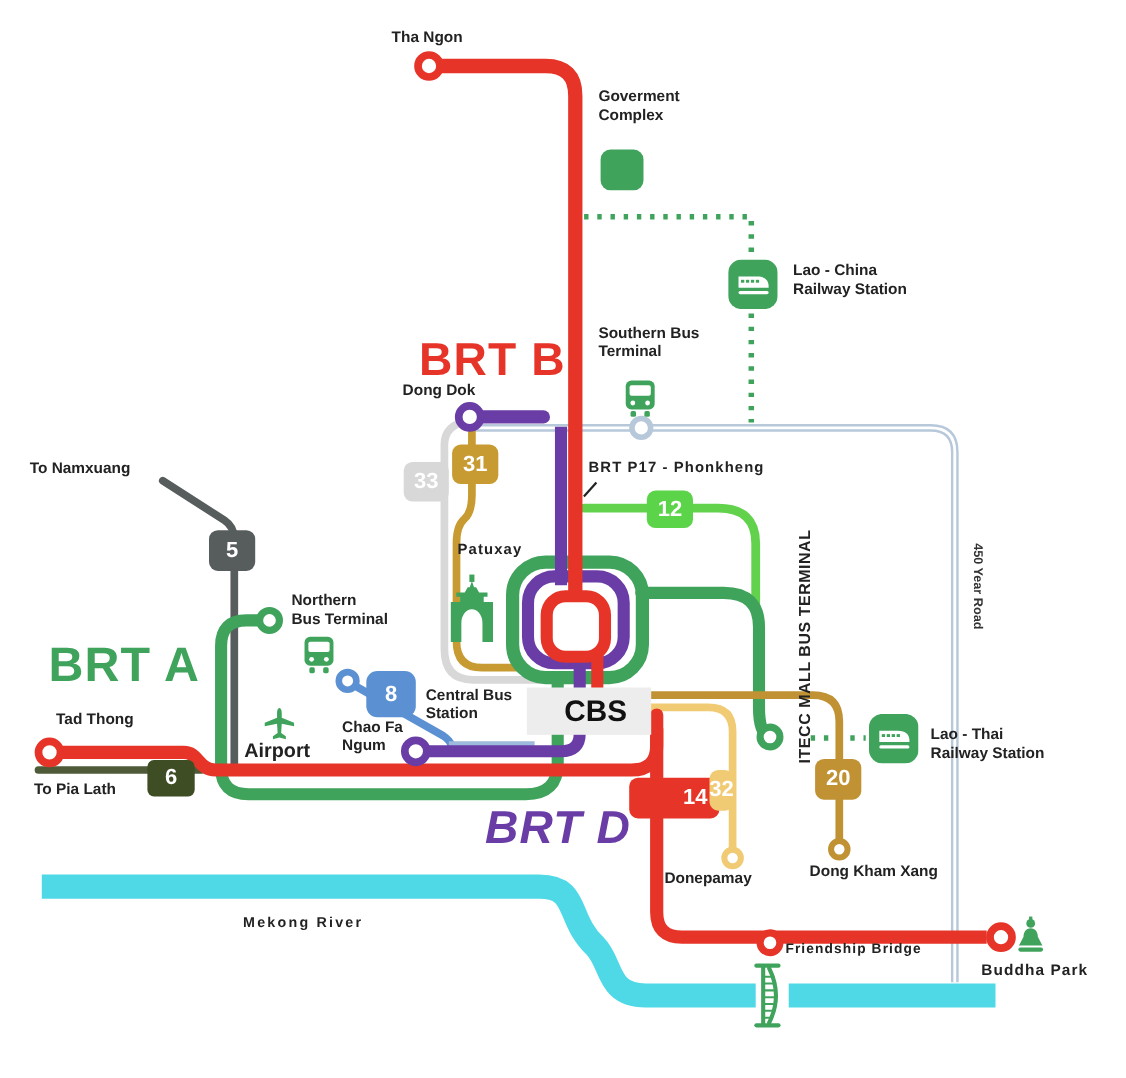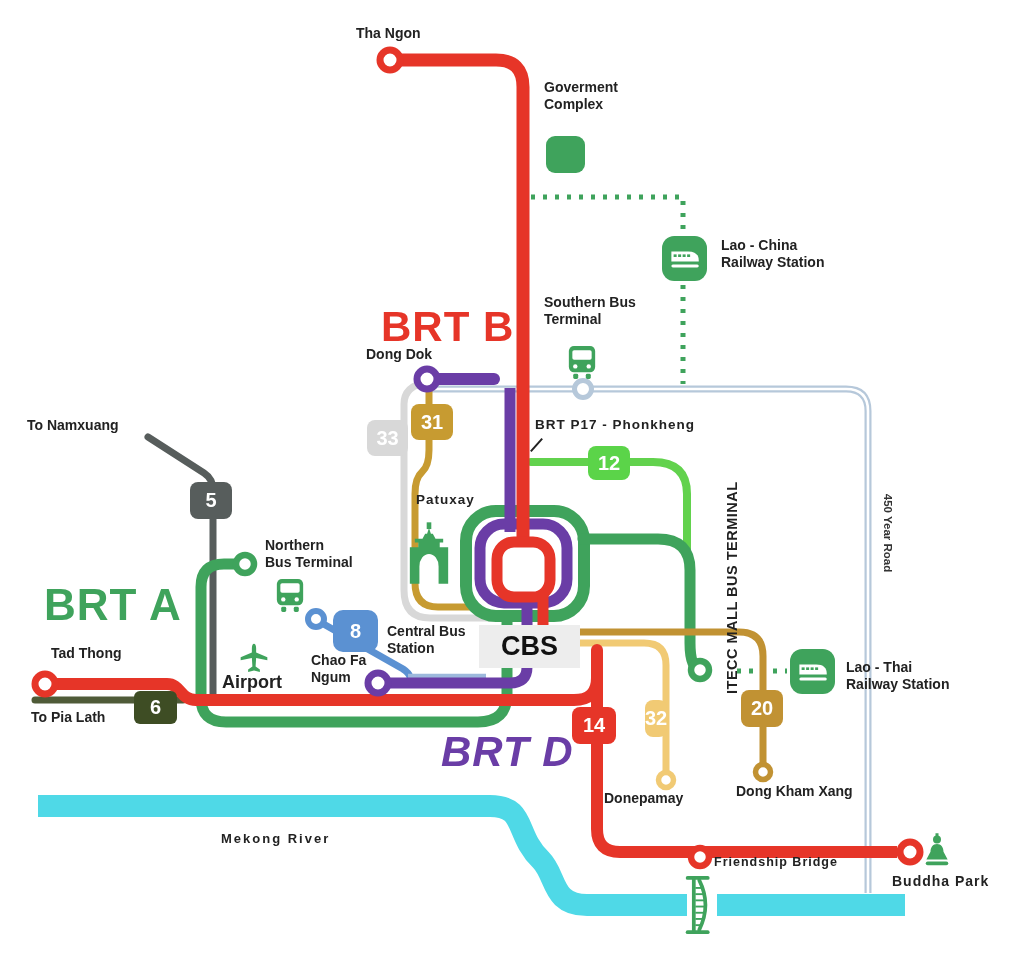--- a/index.html
+++ b/index.html
@@ -7,21 +7,21 @@
        font-family:"Liberation Sans", sans-serif;color:#222;}
   .map svg.lines{position:absolute;left:0;top:0;}
   .lbl{position:absolute;font-weight:bold;color:#222;line-height:1.22;white-space:nowrap;}
   .lbl-17{font-size:14px;}
   .lbl-14{font-size:14px;}
   .small-bold{font-size:13px;letter-spacing:1px;font-weight:bold;}
   .brt{position:absolute;font-size:42px;font-weight:bold;letter-spacing:1px;white-space:nowrap;}
   .badge{position:absolute;display:flex;align-items:center;justify-content:center;
          color:#fff;font-weight:bold;font-size:20px;border-radius:8px;}
   .cbs-box{position:absolute;background:var(--cbs-bg);display:flex;align-items:center;
-           justify-content:center;font-weight:bold;font-size:27px;color:#111;}
+           justify-content:center;font-weight:bold;font-size:27px;color:#111;padding-left:12px;}
   .vtext{position:absolute;font-weight:bold;text-align:center;white-space:nowrap;}
   .icon{position:absolute;}
   .slash{position:absolute;width:17px;height:0;border-top:2.5px solid #222;transform:rotate(-48deg);}
 </style>
 </head>
 <body>
 
 <div class="map">
 
   <svg class="lines" width="1024" height="980" viewBox="0 0 1024 980">
@@ -87,21 +87,21 @@
   <div class="cbs-box" style="left:479px;top:625px;width:101px;height:43px;">
     <span>CBS</span>
   </div>
 
   <div class="badge" style="left:367px;top:420px;width:41px;height:36px;background:var(--gray-line);">33</div>
   <div class="badge" style="left:411px;top:404px;width:42px;height:36px;background:var(--gold);">31</div>
   <div class="badge" style="left:190px;top:482px;width:42px;height:37px;background:var(--dark-gray);">5</div>
   <div class="badge" style="left:134px;top:691px;width:43px;height:33px;background:var(--olive-badge);border-radius:6px;">6</div>
   <div class="badge" style="left:333px;top:610px;width:45px;height:42px;background:var(--blue);border-radius:10px;">8</div>
   <div class="badge" style="left:588px;top:446px;width:42px;height:34px;background:var(--badge12-green);">12</div>
-  <div class="badge" style="left:572px;top:707px;width:44px;height:37px;background:var(--red);">14</div>
+  <div class="badge" style="left:572px;top:707px;width:44px;height:37px;background:var(--red);padding-left:38px;">14</div>
   <div class="badge" style="left:645px;top:700px;width:22px;height:37px;background:var(--light-gold);">32</div>
   <div class="badge" style="left:741px;top:690px;width:42px;height:37px;background:var(--dark-gold);">20</div>
 
   <div class="icon" style="left:546px;top:136px;width:39px;height:37px;border-radius:9px;background:var(--green);"></div>
 
   <div class="icon" style="left:662px;top:236px;">
     <svg width="45" height="45" viewBox="0 0 24 24">
         <rect width="24" height="24" rx="6.5" style="fill:var(--green)"></rect>
       <path d="M5 8.2 H14 C17.8 8.2 19.6 10 19.6 13 V13.6 H5 Z" fill="#fff"></path>
       <g style="fill:var(--green)">

